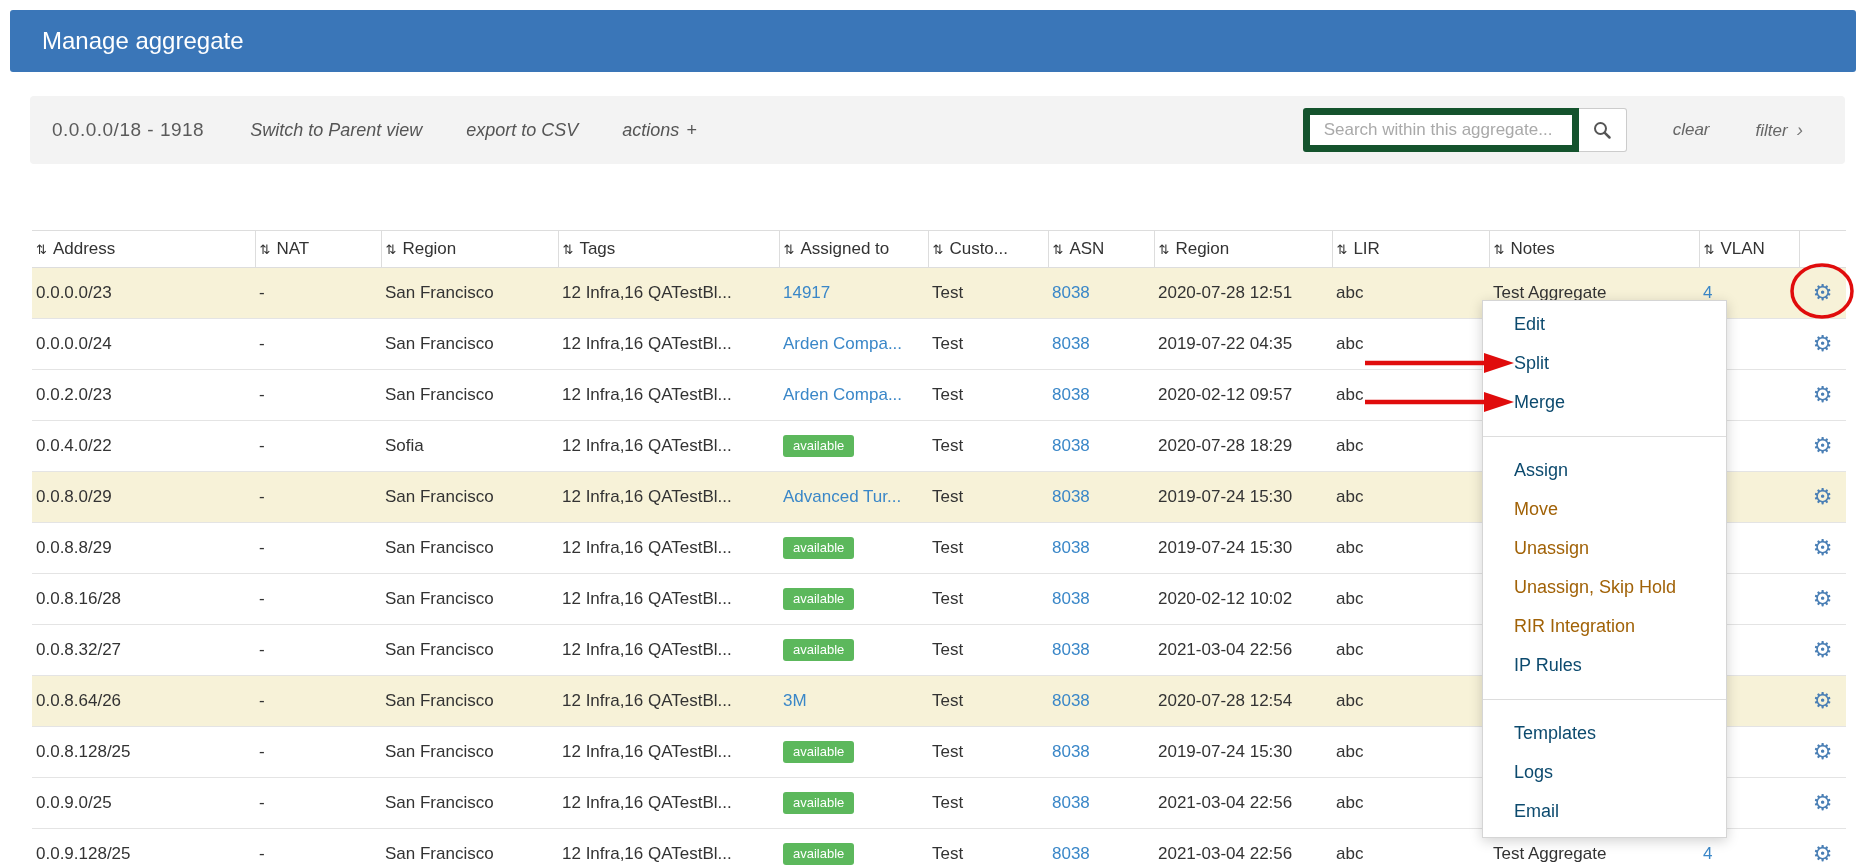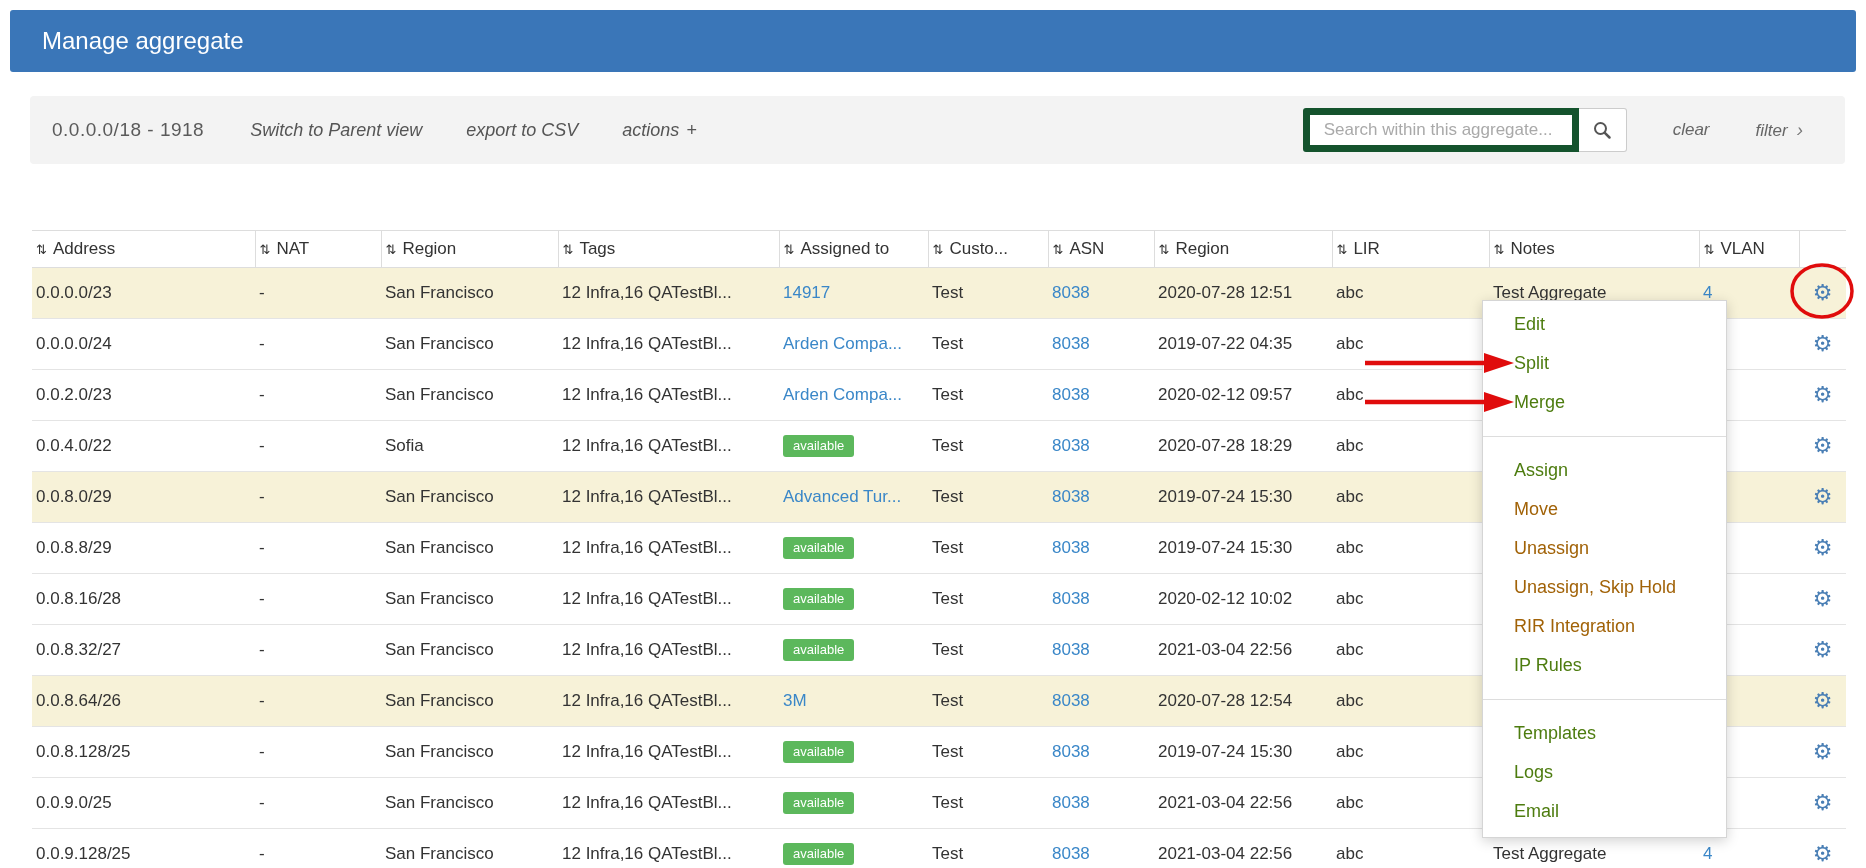--- a/index.html
+++ b/index.html
@@ -42,21 +42,21 @@
   .link { color:#3a87c8; text-decoration:none; cursor:pointer; }
   .badge { display:inline-block; background:#5cb85c; color:#fff; font-size:13px;
            padding:4px 10px; border-radius:3px; line-height:1.1; }
   .gear-cell { text-align:center; }
   .gear { color:#4a7fb5; font-size:22px; cursor:pointer; line-height:1; }
 
   
   .context-menu { position:absolute; left:1482px; top:300px; width:245px; background:#fff;
                   border:1px solid #d5d5d5; box-shadow:0 3px 12px rgba(0,0,0,.18);
                   padding:4px 0 6px; z-index:50; }
-  .menu-item { height:39px; line-height:39px; padding-left:31px; font-size:18px; color:#4d7c0f;
+  .menu-item { height:39px; line-height:39px; padding-left:31px; font-size:18px; color:#0c4a6e;
                cursor:pointer; white-space:nowrap; overflow:hidden; }
   .menu-item.disabled { color:#a16207; cursor:default; }
   .menu-divider { border-top:1px solid #ddd; margin:14px 0; }
 
   
   .annotations { position:absolute; left:0; top:0; z-index:100; pointer-events:none; }
   .annotations ellipse { fill:none; stroke:#e00c0c; stroke-width:3.5; }
   .annotations line { stroke:#e00c0c; stroke-width:4.5; }
   .annotations polygon { fill:#e00c0c; }
 </style>

